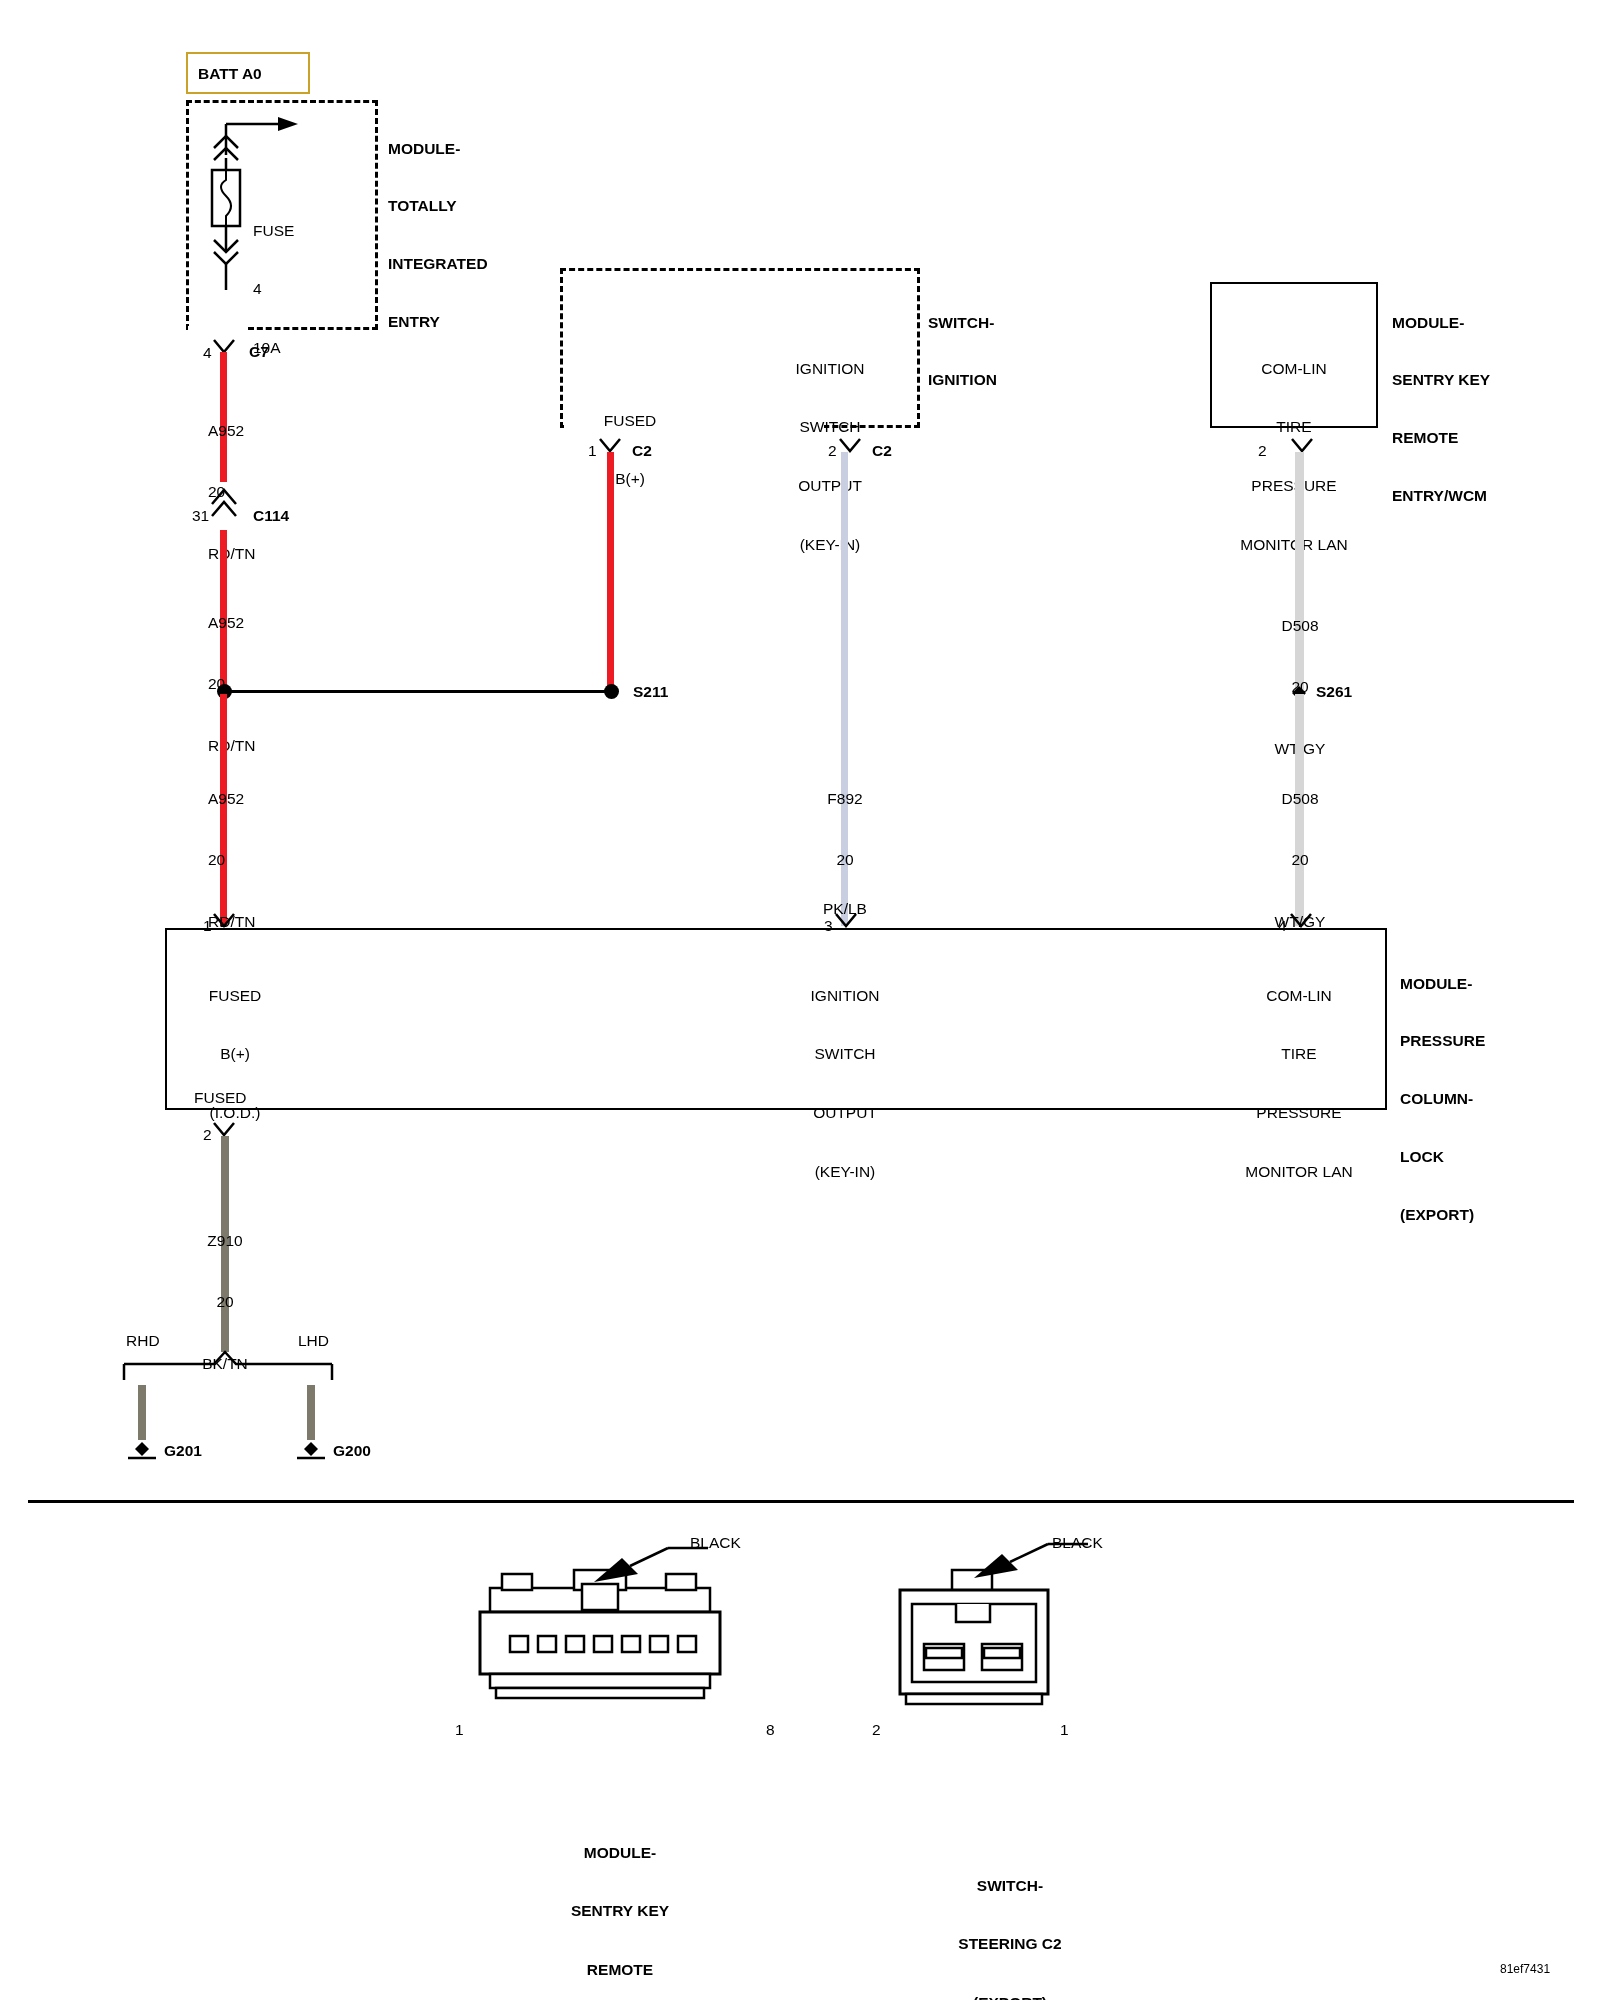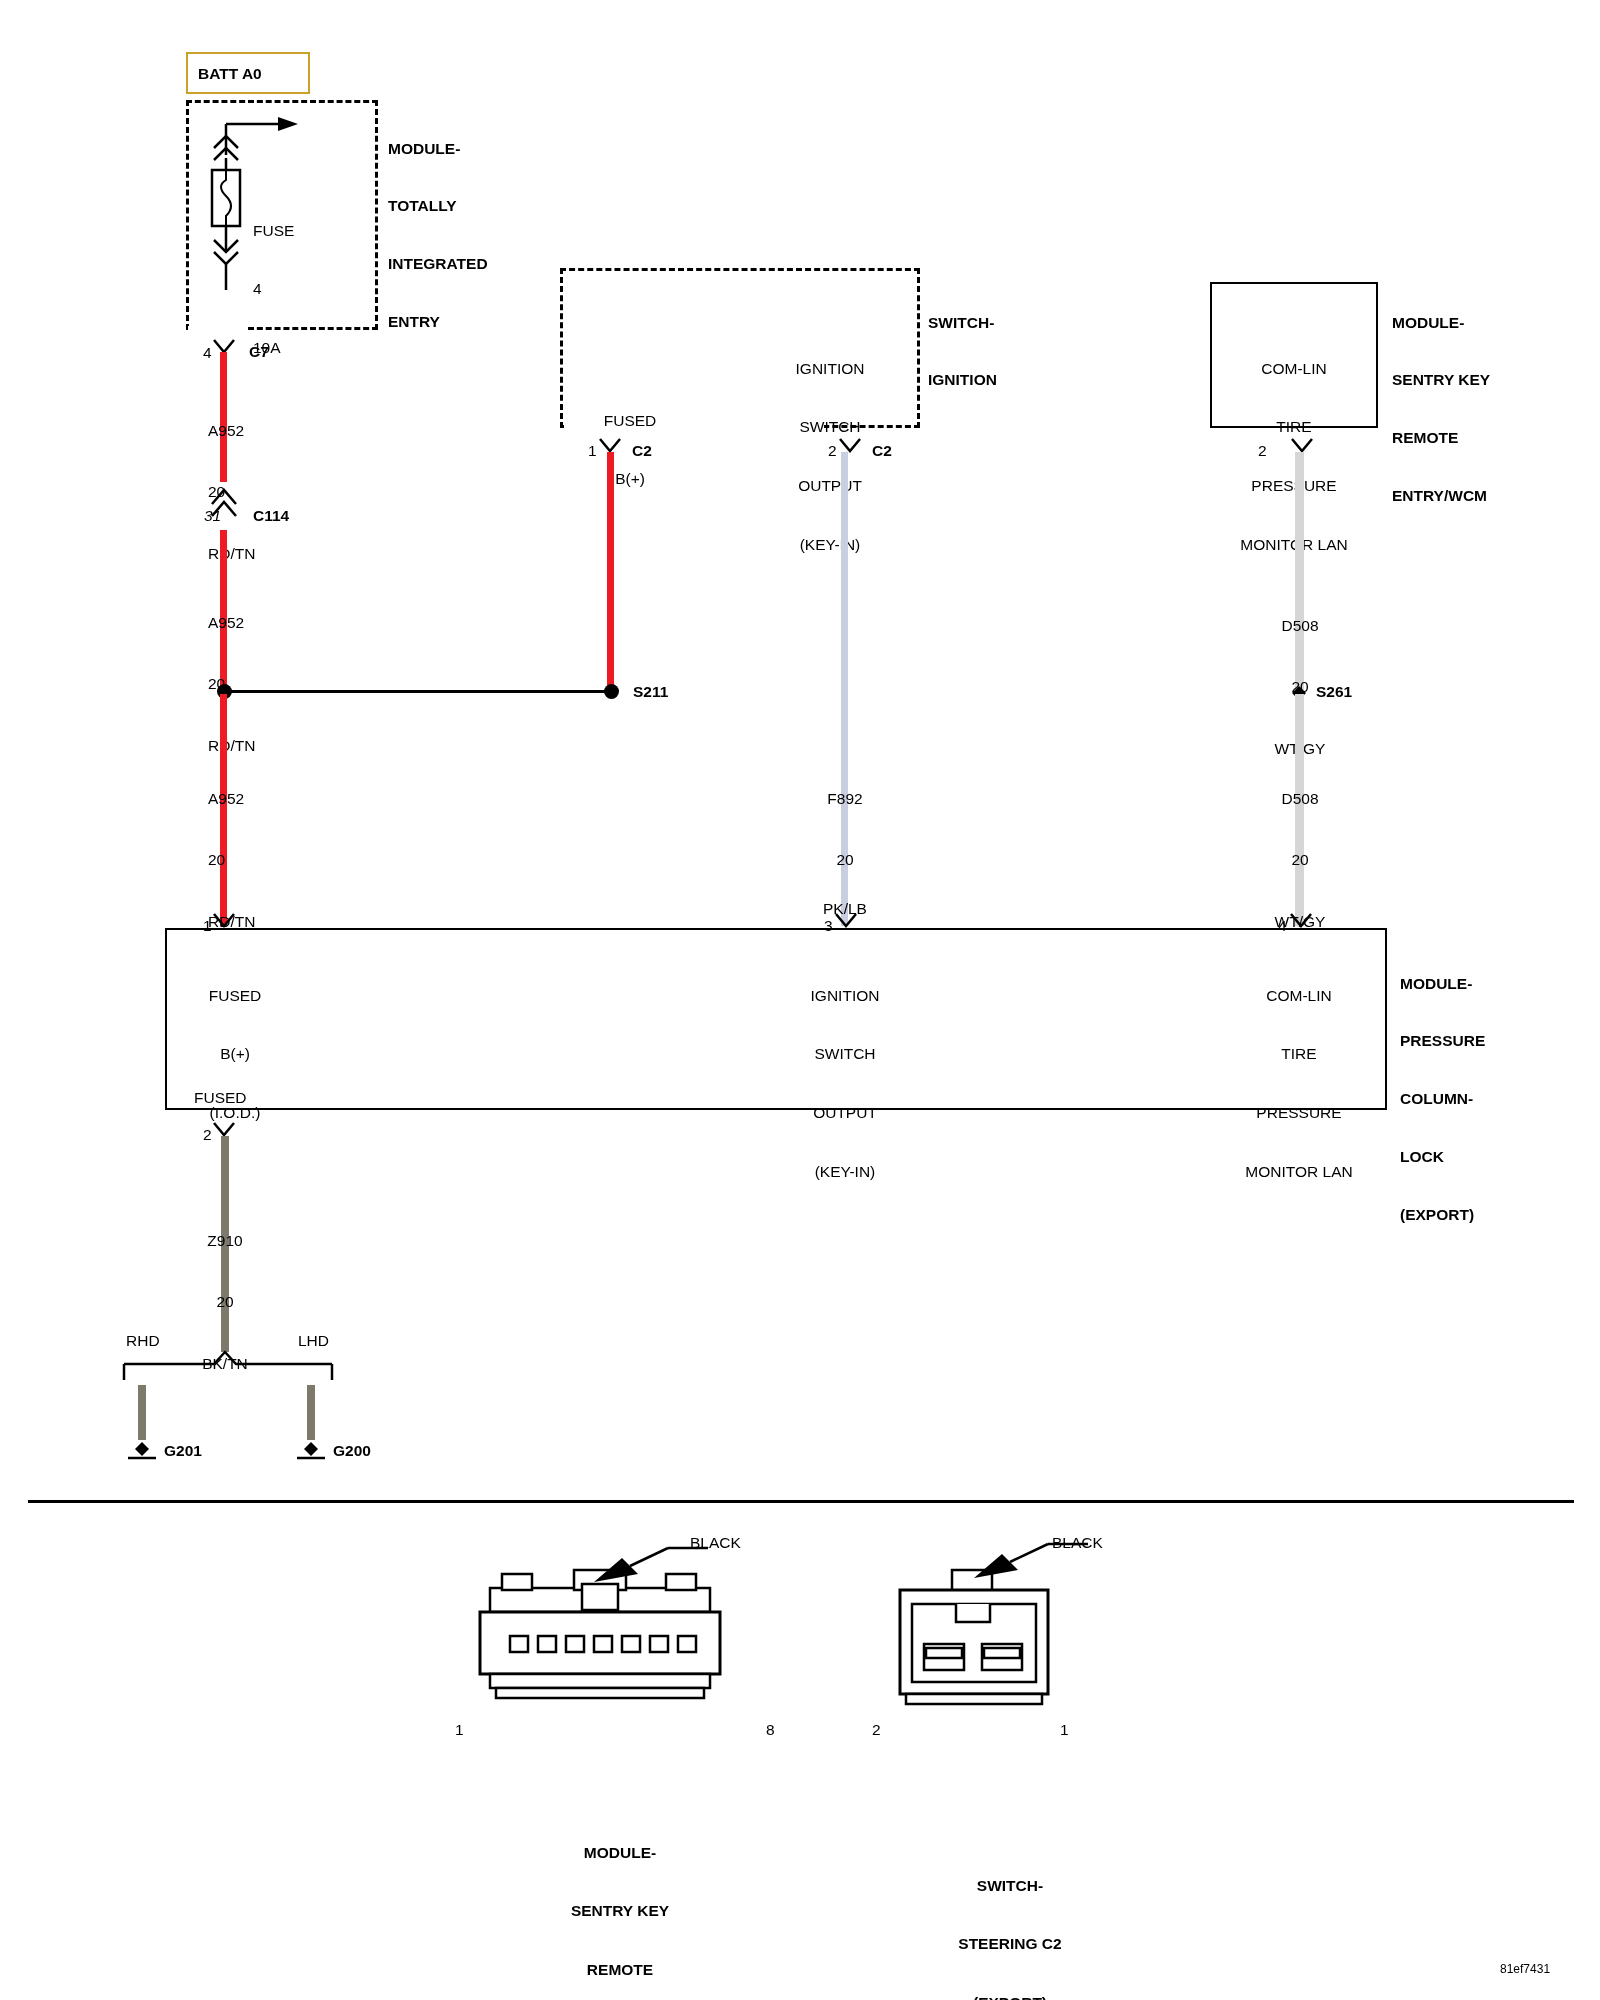--- a/index.html
+++ b/index.html
@@ -80,21 +80,21 @@
   <div class="abs txt" style="left:208px;top:390px;">
     <div>A952</div>
     <div style="margin-top:13px">20</div>
     <div style="margin-top:13px">RD/TN</div>
   </div>
 
   <svg class="abs" style="left:206px;top:490px;" width="36" height="30">
     <polyline points="6,26 18,12 30,26" fill="none" stroke="#000" stroke-width="2.5"></polyline>
     <polyline points="6,14 18,0 30,14" fill="none" stroke="#000" stroke-width="2.5"></polyline>
   </svg>
-  <div class="abs txt" style="left:204px;top:508px;font-style:italic;">31</div>
+  <div class="abs txt" style="left:192px;top:508px;">31</div>
   <div class="abs txt bold" style="left:253px;top:508px;">C114</div>
 
   <div class="wire w-red" style="left:220px;top:530px;width:7px;height:165px;"></div>
   <div class="abs txt" style="left:208px;top:582px;">
     <div>A952</div>
     <div style="margin-top:13px">20</div>
     <div style="margin-top:13px">RD/TN</div>
   </div>
 
   <div class="box-dash" style="left:560px;top:268px;width:360px;height:160px;"></div>

